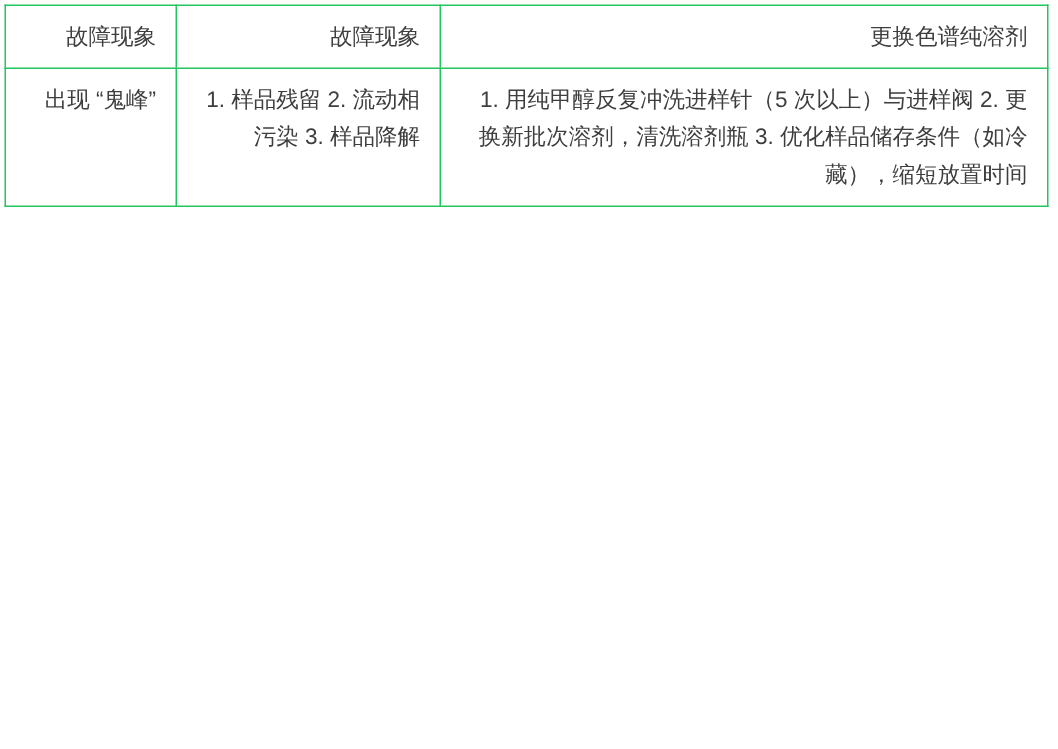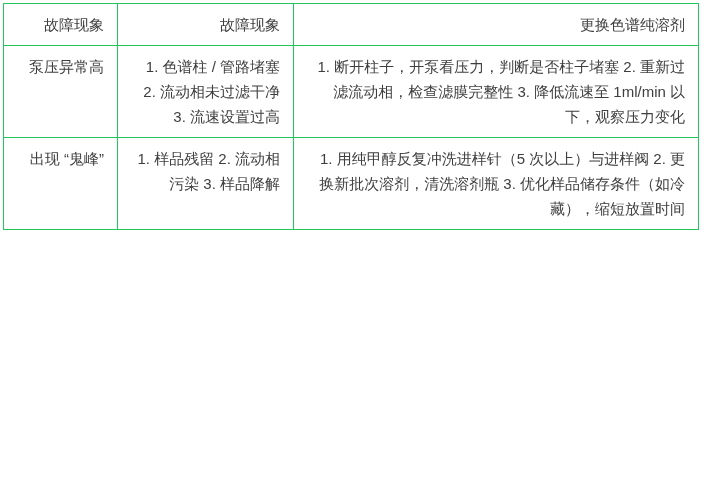--- a/index.html
+++ b/index.html
@@ -48,23 +48,18 @@
   </colgroup>
   <thead>
     <tr>
       <th>故障现象</th>
       <th>故障现象</th>
       <th>更换色谱纯溶剂</th>
     </tr>
   </thead>
   <tbody>
     <tr>
-      <td>泵压异常高</td>
-      <td>1. 色谱柱 / 管路堵塞 2. 流动相未过滤干净 3. 流速设置过高</td>
-      <td>1. 断开柱子，开泵看压力，判断是否柱子堵塞 2. 重新过滤流动相，检查滤膜完整性 3. 降低流速至 1ml/min 以下，观察压力变化</td>
-    </tr>
-    <tr>
       <td>出现 “鬼峰”</td>
       <td>1. 样品残留 2. 流动相污染 3. 样品降解</td>
       <td>1. 用纯甲醇反复冲洗进样针（5 次以上）与进样阀 2. 更换新批次溶剂，清洗溶剂瓶 3. 优化样品储存条件（如冷藏），缩短放置时间</td>
     </tr>
   </tbody>
 </table>
 
 </body></html>

